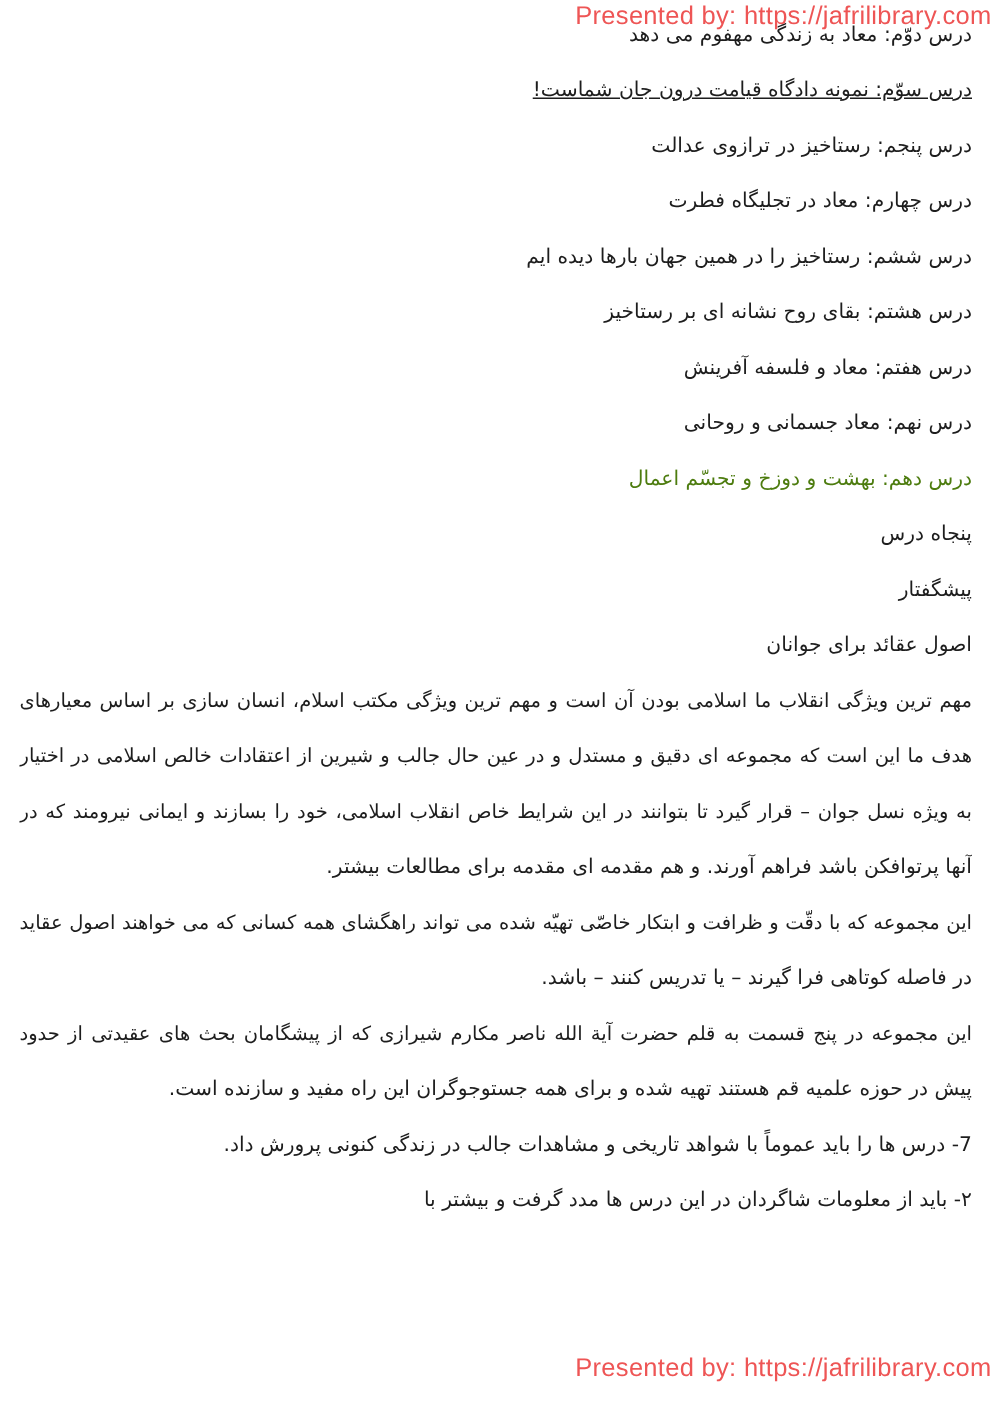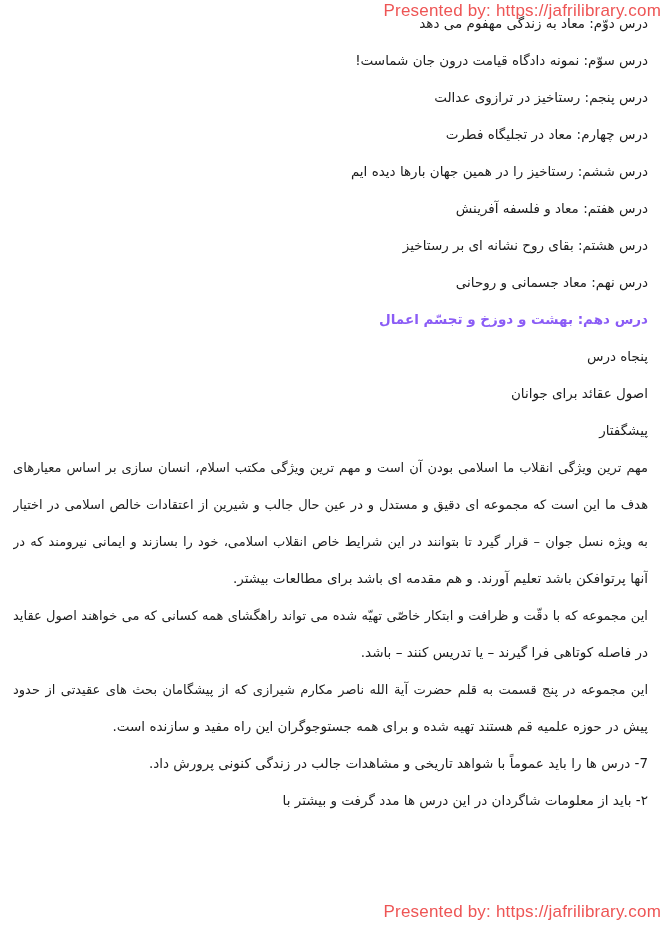--- a/index.html
+++ b/index.html
@@ -52,35 +52,35 @@
   }
 </style>
 </head>
 <body>
 
 <div class="page">
   <div class="watermark header" style="color: rgb(238, 85, 85);">Presented by: https://jafrilibrary.com</div>
 
   <div class="content" dir="rtl">
       <div class="line" style="color: rgb(29, 29, 29);">درس دوّم: معاد به زندگی مهفوم می دهد</div>
-      <div class="line" style="color: rgb(29, 29, 29);">درس سوّم: نمونه دادگاه قیامت درون جان شماست!</div>
+      <div class="line" style="color: rgb(29, 29, 29); text-decoration: underline;">درس سوّم: نمونه دادگاه قیامت درون جان شماست!</div>
       <div class="line" style="color: rgb(29, 29, 29);">درس پنجم: رستاخیز در ترازوی عدالت</div>
       <div class="line" style="color: rgb(29, 29, 29);">درس چهارم: معاد در تجلیگاه فطرت</div>
       <div class="line" style="color: rgb(29, 29, 29);">درس ششم: رستاخیز را در همین جهان بارها دیده ایم</div>
+      <div class="line" style="color: rgb(29, 29, 29);">درس هشتم: بقای روح نشانه ای بر رستاخیز</div>
       <div class="line" style="color: rgb(29, 29, 29);">درس هفتم: معاد و فلسفه آفرینش</div>
-      <div class="line" style="color: rgb(29, 29, 29);">درس هشتم: بقای روح نشانه ای بر رستاخیز</div>
       <div class="line" style="color: rgb(29, 29, 29);">درس نهم: معاد جسمانی و روحانی</div>
-      <div class="line" style="color: #8b5cf6; font-weight: bold;">درس دهم: بهشت و دوزخ و تجسّم اعمال</div>
+      <div class="line" style="color: #4d7c0f;">درس دهم: بهشت و دوزخ و تجسّم اعمال</div>
       <div class="line" style="color: rgb(29, 29, 29);">پنجاه درس</div>
+      <div class="line" style="color: rgb(29, 29, 29);">پیشگفتار</div>
       <div class="line" style="color: rgb(29, 29, 29);">اصول عقائد برای جوانان</div>
-      <div class="line" style="color: rgb(29, 29, 29);">پیشگفتار</div>
       <div class="line justify" style="color: rgb(29, 29, 29);">مهم ترین ویژگی انقلاب ما اسلامی بودن آن است و مهم ترین ویژگی مکتب اسلام، انسان سازی بر اساس معیارهای الهی است.</div>
       <div class="line justify" style="color: rgb(29, 29, 29);">هدف ما این است که مجموعه ای دقیق و مستدل و در عین حال جالب و شیرین از اعتقادات خالص اسلامی در اختیار همگان –</div>
       <div class="line justify" style="color: rgb(29, 29, 29);">به ویژه نسل جوان – قرار گیرد تا بتوانند در این شرایط خاص انقلاب اسلامی، خود را بسازند و ایمانی نیرومند که در اعمال و رفتار</div>
-      <div class="line" style="color: rgb(29, 29, 29);">آنها پرتوافکن باشد تعلیم آورند. و هم مقدمه ای باشد برای مطالعات بیشتر.</div>
+      <div class="line" style="color: rgb(29, 29, 29);">آنها پرتوافکن باشد فراهم آورند. و هم مقدمه ای مقدمه برای مطالعات بیشتر.</div>
       <div class="line justify" style="color: rgb(29, 29, 29);">این مجموعه که با دقّت و ظرافت و ابتکار خاصّی تهیّه شده می تواند راهگشای همه کسانی که می خواهند اصول عقاید اسلامی را</div>
       <div class="line" style="color: rgb(29, 29, 29);">در فاصله کوتاهی فرا گیرند – یا تدریس کنند – باشد.</div>
       <div class="line justify" style="color: rgb(29, 29, 29);">این مجموعه در پنج قسمت به قلم حضرت آیة الله ناصر مکارم شیرازی که از پیشگامان بحث های عقیدتی از حدود چهل سال</div>
       <div class="line" style="color: rgb(29, 29, 29);">پیش در حوزه علمیه قم هستند تهیه شده و برای همه جستوجوگران این راه مفید و سازنده است.</div>
       <div class="line" style="color: rgb(29, 29, 29);">7- درس ها را باید عموماً با شواهد تاریخی و مشاهدات جالب در زندگی کنونی پرورش داد.</div>
       <div class="line" style="color: rgb(29, 29, 29);">۲- باید از معلومات شاگردان در این درس ها مدد گرفت و بیشتر با</div>
     </div>
 
   <div class="watermark footer" style="color: rgb(238, 85, 85);">Presented by: https://jafrilibrary.com</div>
 </div>

